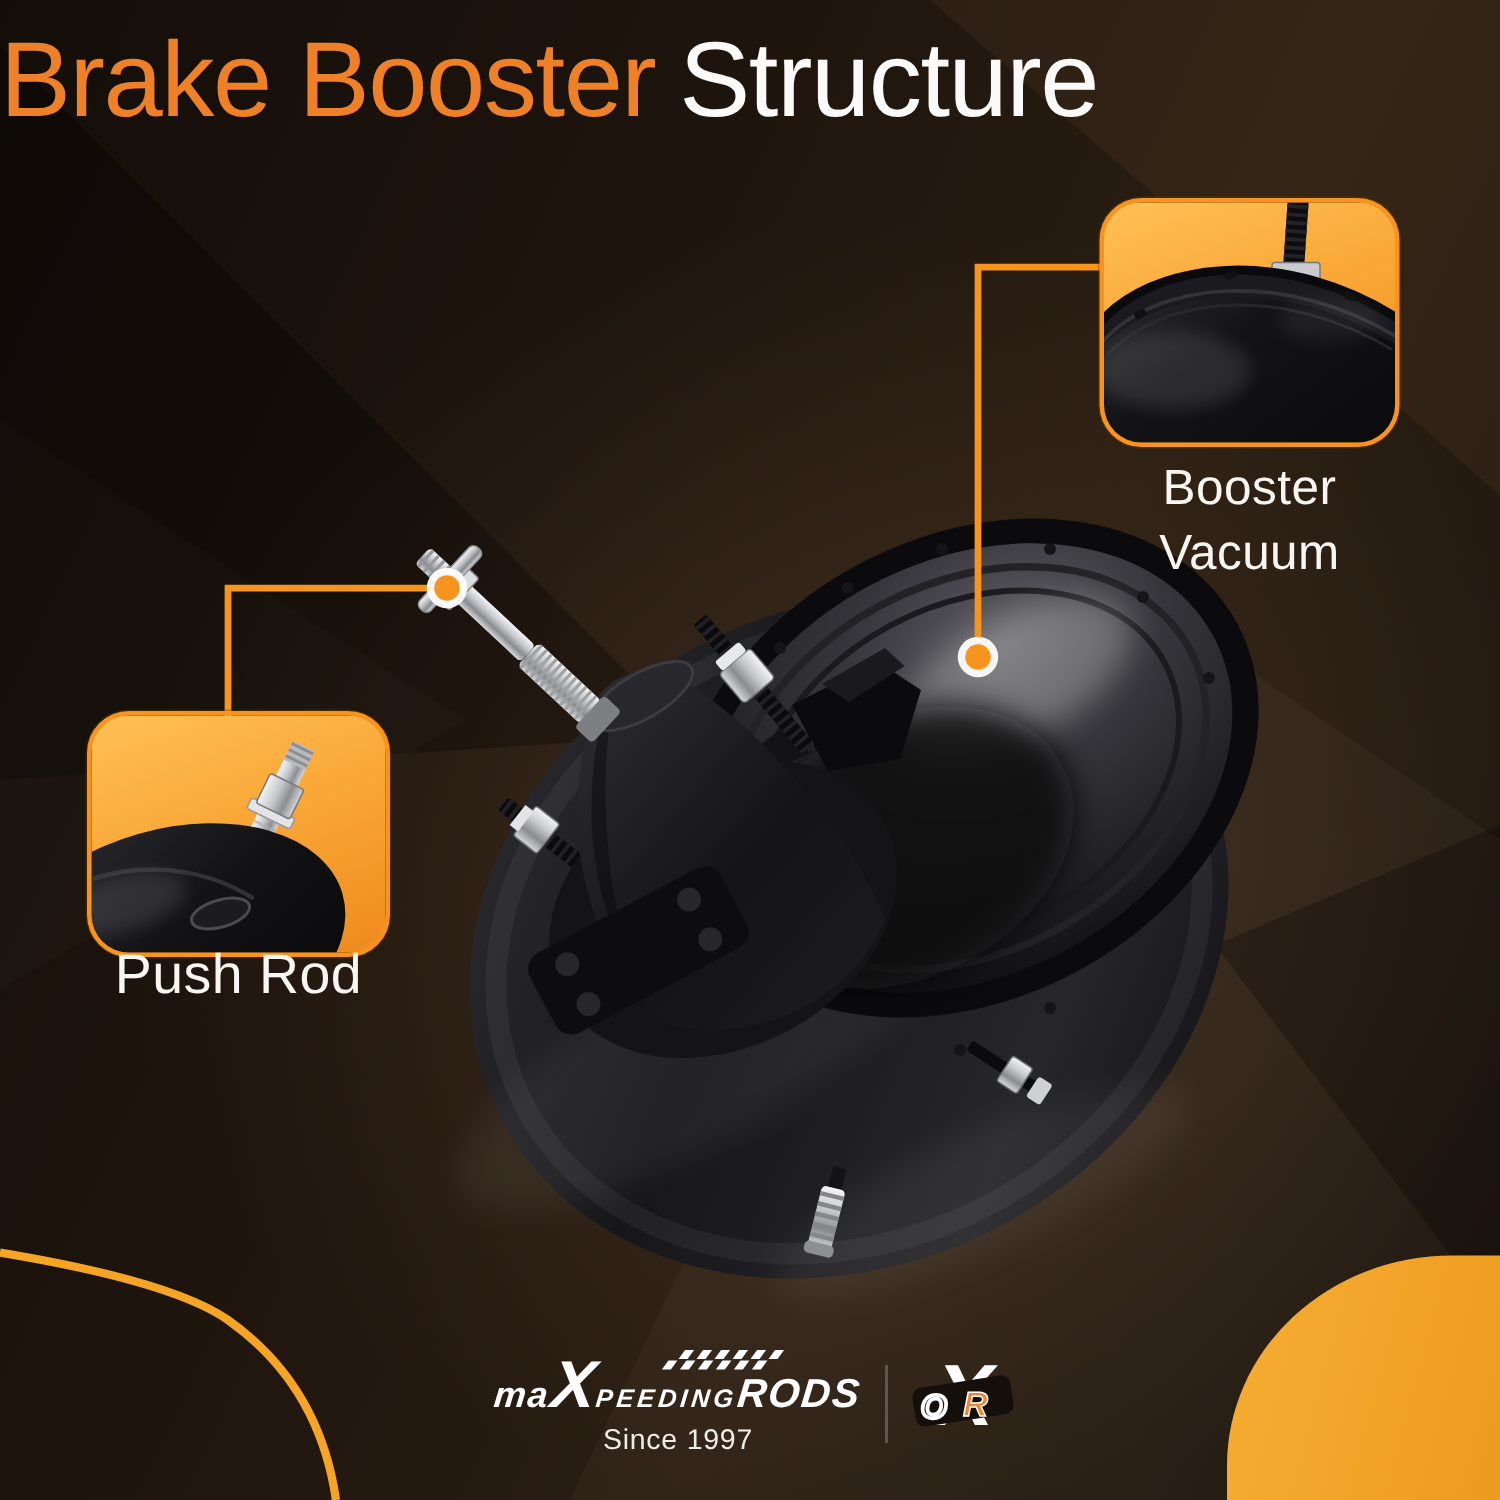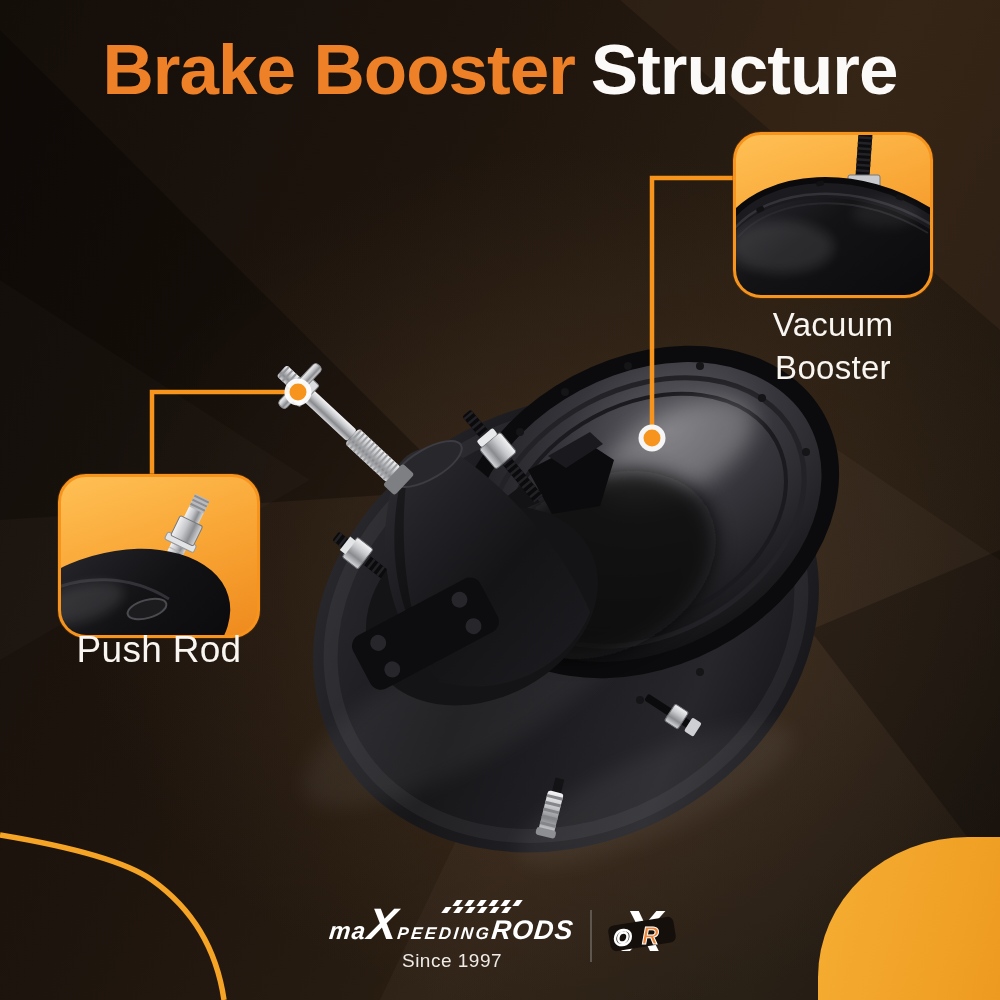--- a/index.html
+++ b/index.html
@@ -19,22 +19,22 @@
   .facet.ltri{background:rgba(255,255,255,0.02);clip-path:polygon(0% 28%,31% 48%,0% 66%);}
   
   .corner-blob{
     position:absolute;right:0;bottom:0;width:182px;height:163px;
     background:linear-gradient(105deg,#F6AE33,#ED9B20);
     border-top-left-radius:150px 140px;
   }
   .swoosh{position:absolute;left:0;bottom:0;width:260px;height:170px;}
   
   .title{
-    position:absolute;top:34px;left:0;width:100%;text-align:center;
-    font-size:71px;font-weight:700;letter-spacing:-1px;line-height:72px;white-space:nowrap;
+    position:absolute;top:18px;left:0;width:100%;
+    font-size:71px;font-weight:400;letter-spacing:-1px;line-height:72px;white-space:nowrap;
   }
   .title .accent{color:#EE8128;}
   .title .rest{color:#FCFAF8;margin-left:16px;}
   
   .callout-box{
     position:absolute;border:3px solid #F7941E;border-radius:28px;overflow:hidden;
     background:linear-gradient(160deg,#FFC055 0%,#F9A837 45%,#EF8A1E 100%);
     box-shadow:0 0 0 1px rgba(120,60,0,0.35);
   }
   .callout-box svg{display:block;}
@@ -244,22 +244,22 @@
       <ellipse cx="46" cy="112" rx="52" ry="26" fill="#ffffff" opacity="0.10" filter="url(#soft2)"></ellipse>
       <ellipse cx="150" cy="78" rx="34" ry="14" fill="#ffffff" opacity="0.06" filter="url(#soft2)"></ellipse>
       <g fill="#111114">
         <rect x="20" y="72" width="8" height="5" rx="2" transform="rotate(-26 24 74)"></rect>
         <rect x="80" y="46" width="8" height="5" rx="2" transform="rotate(-12 84 48)"></rect>
         <rect x="160" y="60" width="8" height="5" rx="2" transform="rotate(18 164 62)"></rect>
       </g>
     </svg>
   </div>
   <div class="callout-label" id="vacuum-label">
+    <div>Booster</div>
     <div>Vacuum</div>
-    <div>Booster</div>
   </div>
 
   <div class="callout-box" id="push-box">
     <svg width="196" height="158" viewBox="0 0 196 158">
       <defs>
         <linearGradient id="gBoot" x1="0%" y1="0%" x2="80%" y2="100%">
           <stop offset="0%" stop-color="#2d2d32"></stop>
             <stop offset="55%" stop-color="#121215"></stop>
           <stop offset="100%" stop-color="#0a0a0c"></stop>
         </linearGradient>

